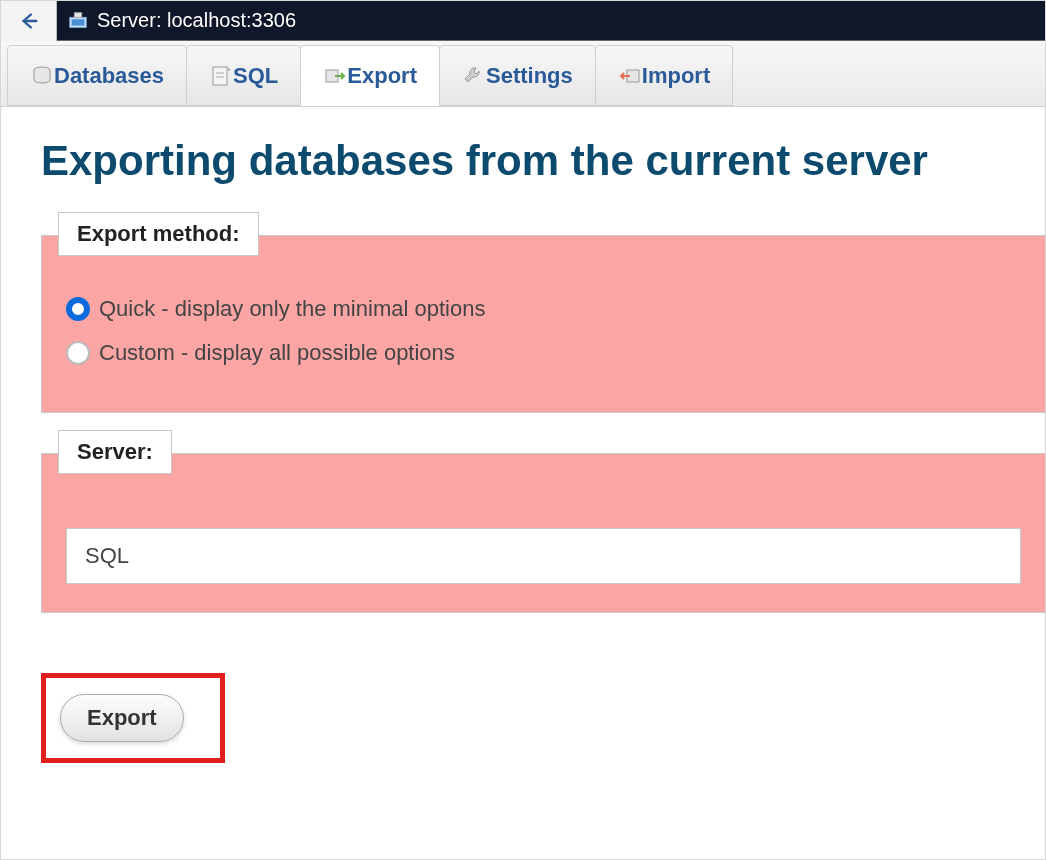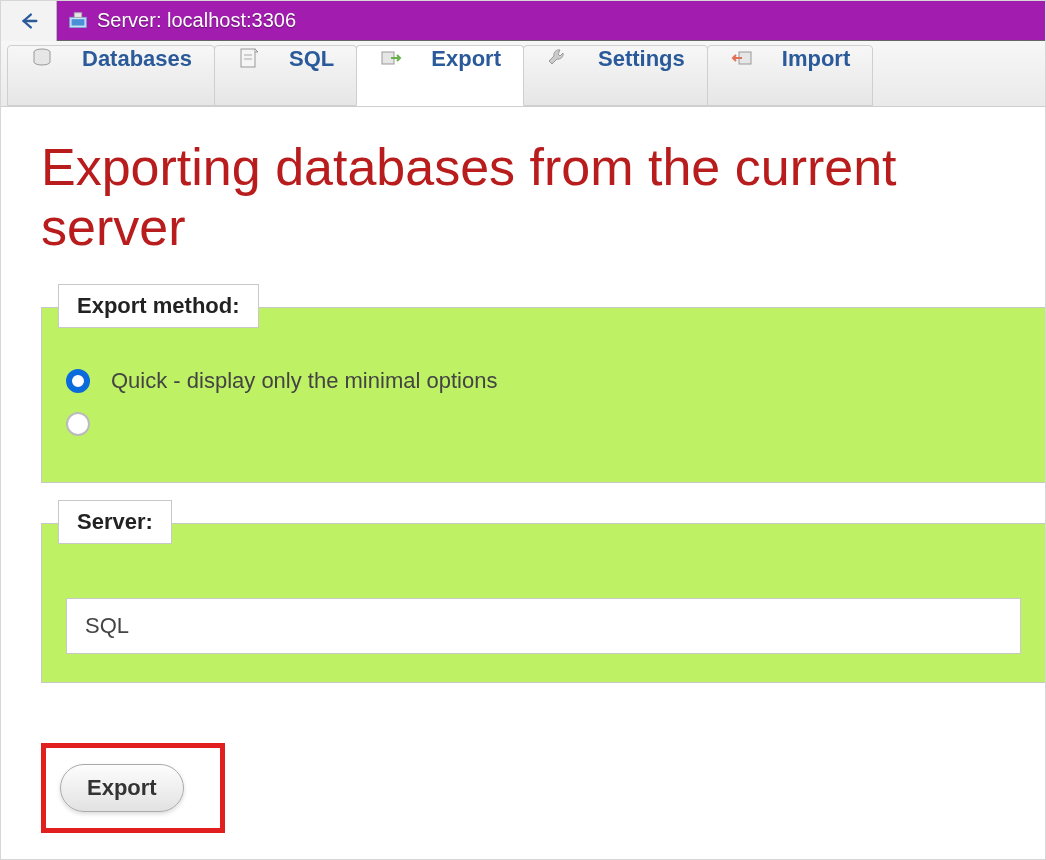--- a/index.html
+++ b/index.html
@@ -7,21 +7,21 @@
     font-family: -apple-system, BlinkMacSystemFont, "Segoe UI", sans-serif;
     background: #fff;
     width: 1046px;
     height: 860px;
     overflow: hidden;
     border: 1px solid #d6d6d6;
   }
   
   .server-bar {
     height: 40px;
-    background: #a21caf;
+    background: #0f172a;
     display: flex;
     align-items: center;
     color: #fff;
     font-size: 20px;
     border-bottom: 1px solid #666;
     text-shadow: 0 1px 1px rgba(0,0,0,0.4);
   }
   .back-arrow {
     width: 56px;
     height: 40px;
@@ -45,23 +45,23 @@
   .tab-strip {
     height: 66px;
     background: linear-gradient(#f7f7f7, #eaeaea);
     border-bottom: 1px solid #cfcfcf;
     display: flex;
     align-items: stretch;
     padding-left: 6px;
   }
   .tab {
     display: flex;
-    align-items: flex-start;
+    align-items: center;
     padding: 0 22px;
-    gap: 28px;
+    gap: 0;
     border: 1px solid #cfcfcf;
     border-bottom: 1px solid #cfcfcf;
     background: linear-gradient(#f7f7f7, #e6e6e6);
     font-size: 22px;
     font-weight: 700;
     color: #2a5a99;
     cursor: pointer;
     margin-top: 4px;
     border-radius: 4px 4px 0 0;
     margin-right: -1px;
@@ -71,49 +71,49 @@
     border-bottom: 1px solid #fff;
     position: relative;
     z-index: 2;
   }
   .tab-icon { width: 24px; height: 24px; flex-shrink: 0; }
   
   .main {
     padding: 30px 0 0 40px;
   }
   .page-title {
-    font-size: 52px;
-    font-weight: 400;
-    color: #b91c1c;
+    font-size: 42px;
+    font-weight: 700;
+    color: #0c4a6e;
     margin-bottom: 50px;
   }
   
   .fieldset {
     position: relative;
     border: 1px solid #c8c8c8;
-    background: #bef264;
+    background: #fca5a5;
     padding: 50px 24px 28px 24px;
     margin-bottom: 40px;
     border-right: none;
   }
   .legend {
     position: absolute;
     top: -24px;
     left: 16px;
     background: #fff;
     border: 1px solid #c8c8c8;
     padding: 8px 18px;
     font-size: 22px;
     font-weight: 700;
     color: #222;
   }
   .radio-row {
     display: flex;
     align-items: center;
-    gap: 21px;
+    gap: 9px;
     margin: 10px 0 18px 0;
     font-size: 22px;
     color: #444;
   }
   .radio {
     width: 24px;
     height: 24px;
     border-radius: 50%;
     border: 2px solid #bbb;
     background: #fff;
@@ -227,20 +227,21 @@
   <div class="fieldset">
     <div class="legend">Export method:</div>
 
     <label class="radio-row">
       <span class="radio checked"></span>
       <span>Quick - display only the minimal options</span>
     </label>
 
     <label class="radio-row">
       <span class="radio"></span>
+      <span>Custom - display all possible options</span>
     </label>
   </div>
 
   
   <div class="fieldset">
     <div class="legend">Server:</div>
     <div class="select-box">
       <span>SQL</span>
     </div>
   </div>

